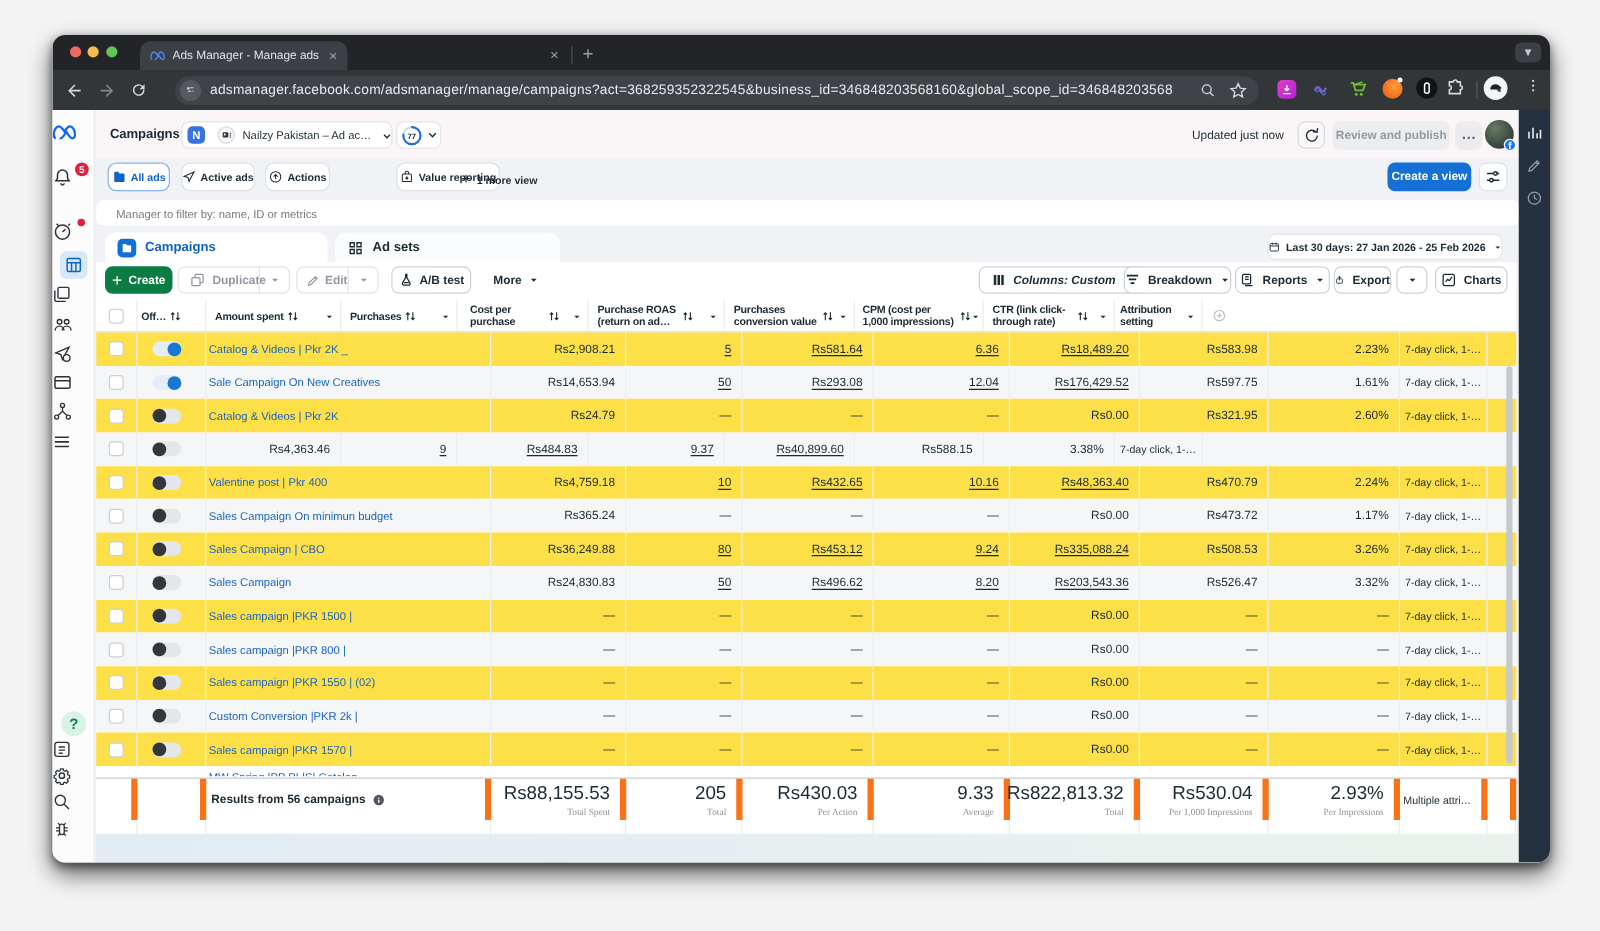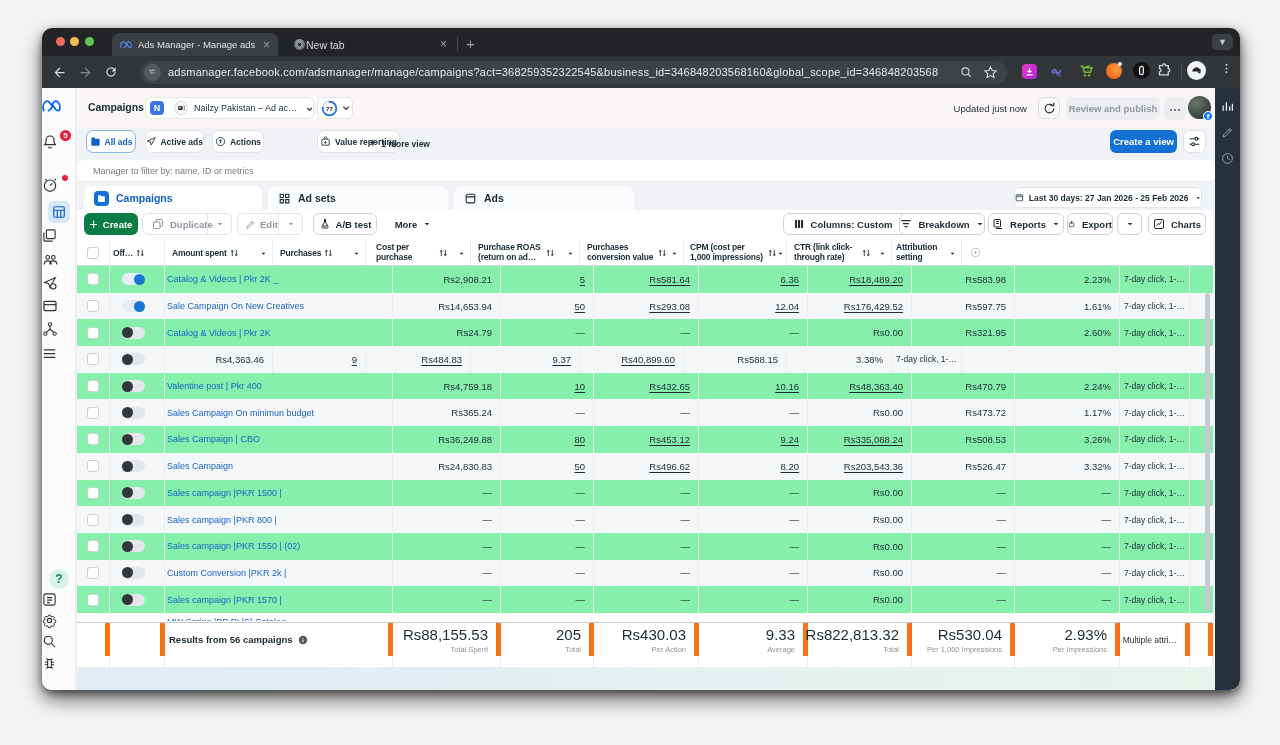--- a/index.html
+++ b/index.html
@@ -72,41 +72,41 @@
 .card { position:absolute; left:35px; top:122px; width:1136px; height:458px; background:#fff; }
 .btnrow { position:absolute; left:0; top:0; width:100%; height:30px; background:#fff; }
 .btn { position:absolute; top:3px; height:22px; border:1px solid #ced2d9; border-radius:6px; background:#fff;
   display:flex; align-items:center; justify-content:center; font-size:9.5px; font-weight:bold; color:#1c2b33; white-space:nowrap; }
 .btn.dis { color:#9095a0; border-color:#e2e4e9; }
 .btn.noborder { border:none; }
 .grn { background:#0b7d44; border:none; color:#fff; }
 
 .thead { position:absolute; left:0; top:30px; width:1136px; height:26px; display:flex; border-bottom:1px solid #d8dade; background:#fff; }
 .thead .c { font-size:8.5px; letter-spacing:-0.2px; font-weight:bold; color:#1c2b33; position:relative; }
-.trow { display:flex; width:1136px; height:26.7px; background:#86efac; }
+.trow { display:flex; width:1136px; height:26.7px; background:#fde047; }
 .trow.alt { background:#f5f6f7; }
 .c { height:100%; flex:none; border-right:1px solid #ebedf0; display:flex; align-items:center; position:relative; }
 .c.r { justify-content:flex-end; padding-right:8px; font-size:9.5px; color:#1c2b33; }
 .cbc { justify-content:center; }
 .gearc { border-right:none; }
 .cbx { width:12px; height:12px; border:1px solid #ccd0d5; border-radius:3px; background:#fff; }
 .lk { font-size:9px; color:#1a63c4; font-weight:500; padding-left:2px; white-space:nowrap; }
 .ul { text-decoration:underline; text-underline-offset:2px; }
 .dash { color:#1c2b33; }
 .attrc { font-size:8.5px; color:#1c2b33; padding-left:4px; white-space:nowrap; overflow:hidden; }
 .tg { width:23px; height:12px; border-radius:7px; background:#e4e6ea; position:relative; margin-left:12px; }
 .tg.on { background:#e4eefb; }
 .tg .knob { position:absolute; left:0px; top:0.5px; width:11px; height:11px; border-radius:50%; background:#31373d; }
 .tg.on .knob { left:12px; background:#1877d2; }
 .tbody { position:absolute; left:0; top:56px; width:1136px; }
 .partial { position:absolute; left:0; top:347.1px; width:1136px; height:8px; overflow:hidden; background:#fff; }
 .tfoot { position:absolute; left:0; top:411px; width:1136px; height:34px; border-top:1px solid #c8ccd1; background:#fff; display:flex; }
 .tfoot .c { border-right:5px solid #f97316; flex-direction:column; align-items:flex-end; justify-content:center; padding-right:8px; }
 .tfoot .v { font-size:15px; color:#1c2b33; }
-.tfoot .l { font-size:7.5px; color:#8d9197; margin-top:2px; }
+.tfoot .l { font-size:7.5px; color:#8d9197; margin-top:2px;font-family:Liberation Serif, serif; }
 .extragrid { position:absolute; left:0; top:445px; width:1136px; height:12px; background:#fff; display:flex; }
 .extragrid .c { border-right:1px solid #ebedf0; }
 .greenstrip { position:absolute; left:35px; top:579px; width:1163px; height:23px;
   background:linear-gradient(90deg,#e2ecf5,#e9f3ec); }
 .scrollthumb { position:absolute; left:1163px; top:205px; width:5px; height:318px; background:#c6cad0; border-radius:3px; }
 .hgear { position:absolute; right:4px; top:7px; }
 svg { display:block; }
 .sorticon { margin-left:3px; }
 .hcaret { position:absolute; right:5px; top:10px; }
 </style></head>
@@ -116,28 +116,20 @@
     <span class="tl" style="left:14px; top:9px; background:#ee6a5f;"></span>
     <span class="tl" style="left:28px; top:9px; background:#f5bd4f;"></span>
     <span class="tl" style="left:43px; top:9px; background:#61c454;"></span>
     <div class="tab-active">
       <svg width="12" height="12" viewBox="0 0 24 24">
           <path d="M3.3 17.4c-1-.3-2-1.8-2-4.2 0-4 2.3-8 5.2-8 1.7 0 3 1.3 5.5 5.1 2.5-3.8 3.8-5.1 5.5-5.1 2.9 0 5.2 4 5.2 8 0 2.4-1 4.1-2.7 4.1-1.6 0-2.5-1-5-5l-1-1.6-1 1.6c-2.5 4-3.4 5-5 5-.3 0-.5 0-.7-.1" fill="none" stroke="#4d88f8" stroke-width="2.2"></path>
         </svg>
       <span class="ttxt">Ads Manager - Manage ads&nbsp; -</span>
       <span class="tabx">×</span>
     </div>
-    <div class="tab2">
-      <svg width="13" height="13" viewBox="0 0 24 24">
-          <circle cx="12" cy="12" r="10" fill="#75797d"></circle>
-          <circle cx="12" cy="12" r="4.5" fill="#292b2e" stroke="#caccce" stroke-width="1.5"></circle>
-          <path d="M12 2a10 10 0 0 1 8.6 5H12a5 5 0 0 0-4.3 7.5L3.4 7A10 10 0 0 1 12 2z" fill="#8e9296"></path>
-        </svg>
-      <span class="ttxt" style="color:#d3d5d8;">New tab</span>
-    </div>
     <span class="tabx" style="position:absolute; left:392px; top:9px;">×</span>
     <span class="tabsep"></span>
     <span class="newtabplus">+</span>
     <div class="chevbtn">▼</div>
   </div>
   <div class="toolbar">
     <svg class="navic" style="left:10px;" width="15" height="15" viewBox="0 0 24 24">
         <path d="M20 11H7.8l5.6-5.6L12 4l-8 8 8 8 1.4-1.4L7.8 13H20z" fill="#d7dade"></path>
       </svg>
     <svg class="navic" style="left:36px;" width="15" height="15" viewBox="0 0 24 24">
@@ -368,26 +360,20 @@
             <svg width="9" height="9" viewBox="0 0 24 24" style="position:absolute;left:3px;top:3px;">
               <path d="M3 5a2 2 0 0 1 2-2h5l2 3h7a2 2 0 0 1 2 2v11a2 2 0 0 1-2 2H5a2 2 0 0 1-2-2z" fill="#fff"></path>
             </svg>
           </span>
         Campaigns</div>
       <div class="ptab" style="left:191px; width:180px; background:#fbfcfd; color:#1c2b33;">
         <svg width="13" height="13" viewBox="0 0 24 24" style="margin-right:7px;">
             <path d="M4 4h6v6H4zM14 4h6v6h-6zM4 14h6v6H4zM14 14h6v6h-6z" fill="none" stroke="#1c2b33" stroke-width="2"></path>
           </svg>
         Ad sets</div>
-      <div class="ptab" style="left:377px; width:180px; background:#fbfcfd; color:#1c2b33;">
-        <svg width="13" height="13" viewBox="0 0 24 24" style="margin-right:7px;">
-            <rect x="4" y="4" width="16" height="16" rx="3" fill="none" stroke="#1c2b33" stroke-width="2"></rect>
-            <path d="M4 9h16" stroke="#1c2b33" stroke-width="2"></path>
-          </svg>
-        Ads</div>
       <div class="datepill"><svg width="11" height="11" viewBox="0 0 24 24" style="margin-right:5px;">
             <rect x="3" y="5" width="18" height="16" rx="2" fill="none" stroke="#1c2b33" stroke-width="2"></rect>
             <path d="M3 10h18M8 3v4m8-4v4" stroke="#1c2b33" stroke-width="2"></path>
           </svg>Last 30 days: 27 Jan 2026 - 25 Feb 2026<svg width="8" height="8" viewBox="0 0 24 24" style="margin-left:6px;">
             <path d="M5 9l7 7 7-7z" fill="#1c2b33"></path>
           </svg></div>
     </div>
     <div class="card">
       <div class="btnrow">
           <div class="btn grn" style="left:7px; width:54px;"><span style="font-size:14px;font-weight:normal;margin-right:5px;">+</span>Create</div>
@@ -406,21 +392,21 @@
                 <path d="M5 9l7 7 7-7z" fill="#9095a0"></path>
               </svg>
             </span></div>
           <div class="btn" style="left:236px; width:64px;"><svg width="12" height="12" viewBox="0 0 24 24" style="margin-right:5px;">
               <path d="M10 3h4M11 3v5l-5 9a2 2 0 0 0 2 3h8a2 2 0 0 0 2-3l-5-9V3" fill="none" stroke="#1c2b33" stroke-width="2"></path>
               <path d="M8 16h8" stroke="#1c2b33" stroke-width="2"></path>
             </svg>A/B test</div>
           <div class="btn noborder" style="left:308px; width:56px;">More<svg width="8" height="8" viewBox="0 0 24 24" style="margin-left:6px;">
               <path d="M5 9l7 7 7-7z" fill="#1c2b33"></path>
             </svg></div>
-          <div class="btn" style="left:706px; width:133px;"><svg width="12" height="12" viewBox="0 0 24 24" style="margin-right:6px;">
+          <div class="btn" style="left:706px; width:133px;font-style:italic;"><svg width="12" height="12" viewBox="0 0 24 24" style="margin-right:6px;">
               <path d="M4 4h4v16H4zM10 4h4v16h-4zM16 4h4v16h-4z" fill="#1c2b33"></path>
             </svg>Columns: Custom<svg width="8" height="8" viewBox="0 0 24 24" style="margin-left:6px;">
               <path d="M5 9l7 7 7-7z" fill="#1c2b33"></path>
             </svg></div>
           <div class="btn" style="left:822px; width:86px;"><svg width="12" height="12" viewBox="0 0 24 24" style="margin-right:6px;">
               <path d="M3 5h18M6 11h12M9 17h6" stroke="#1c2b33" stroke-width="2.5"></path>
             </svg>Breakdown<svg width="8" height="8" viewBox="0 0 24 24" style="margin-left:6px;">
               <path d="M5 9l7 7 7-7z" fill="#1c2b33"></path>
             </svg></div>
           <div class="btn" style="left:911px; width:76px;"><svg width="12" height="12" viewBox="0 0 24 24" style="margin-right:6px;">

